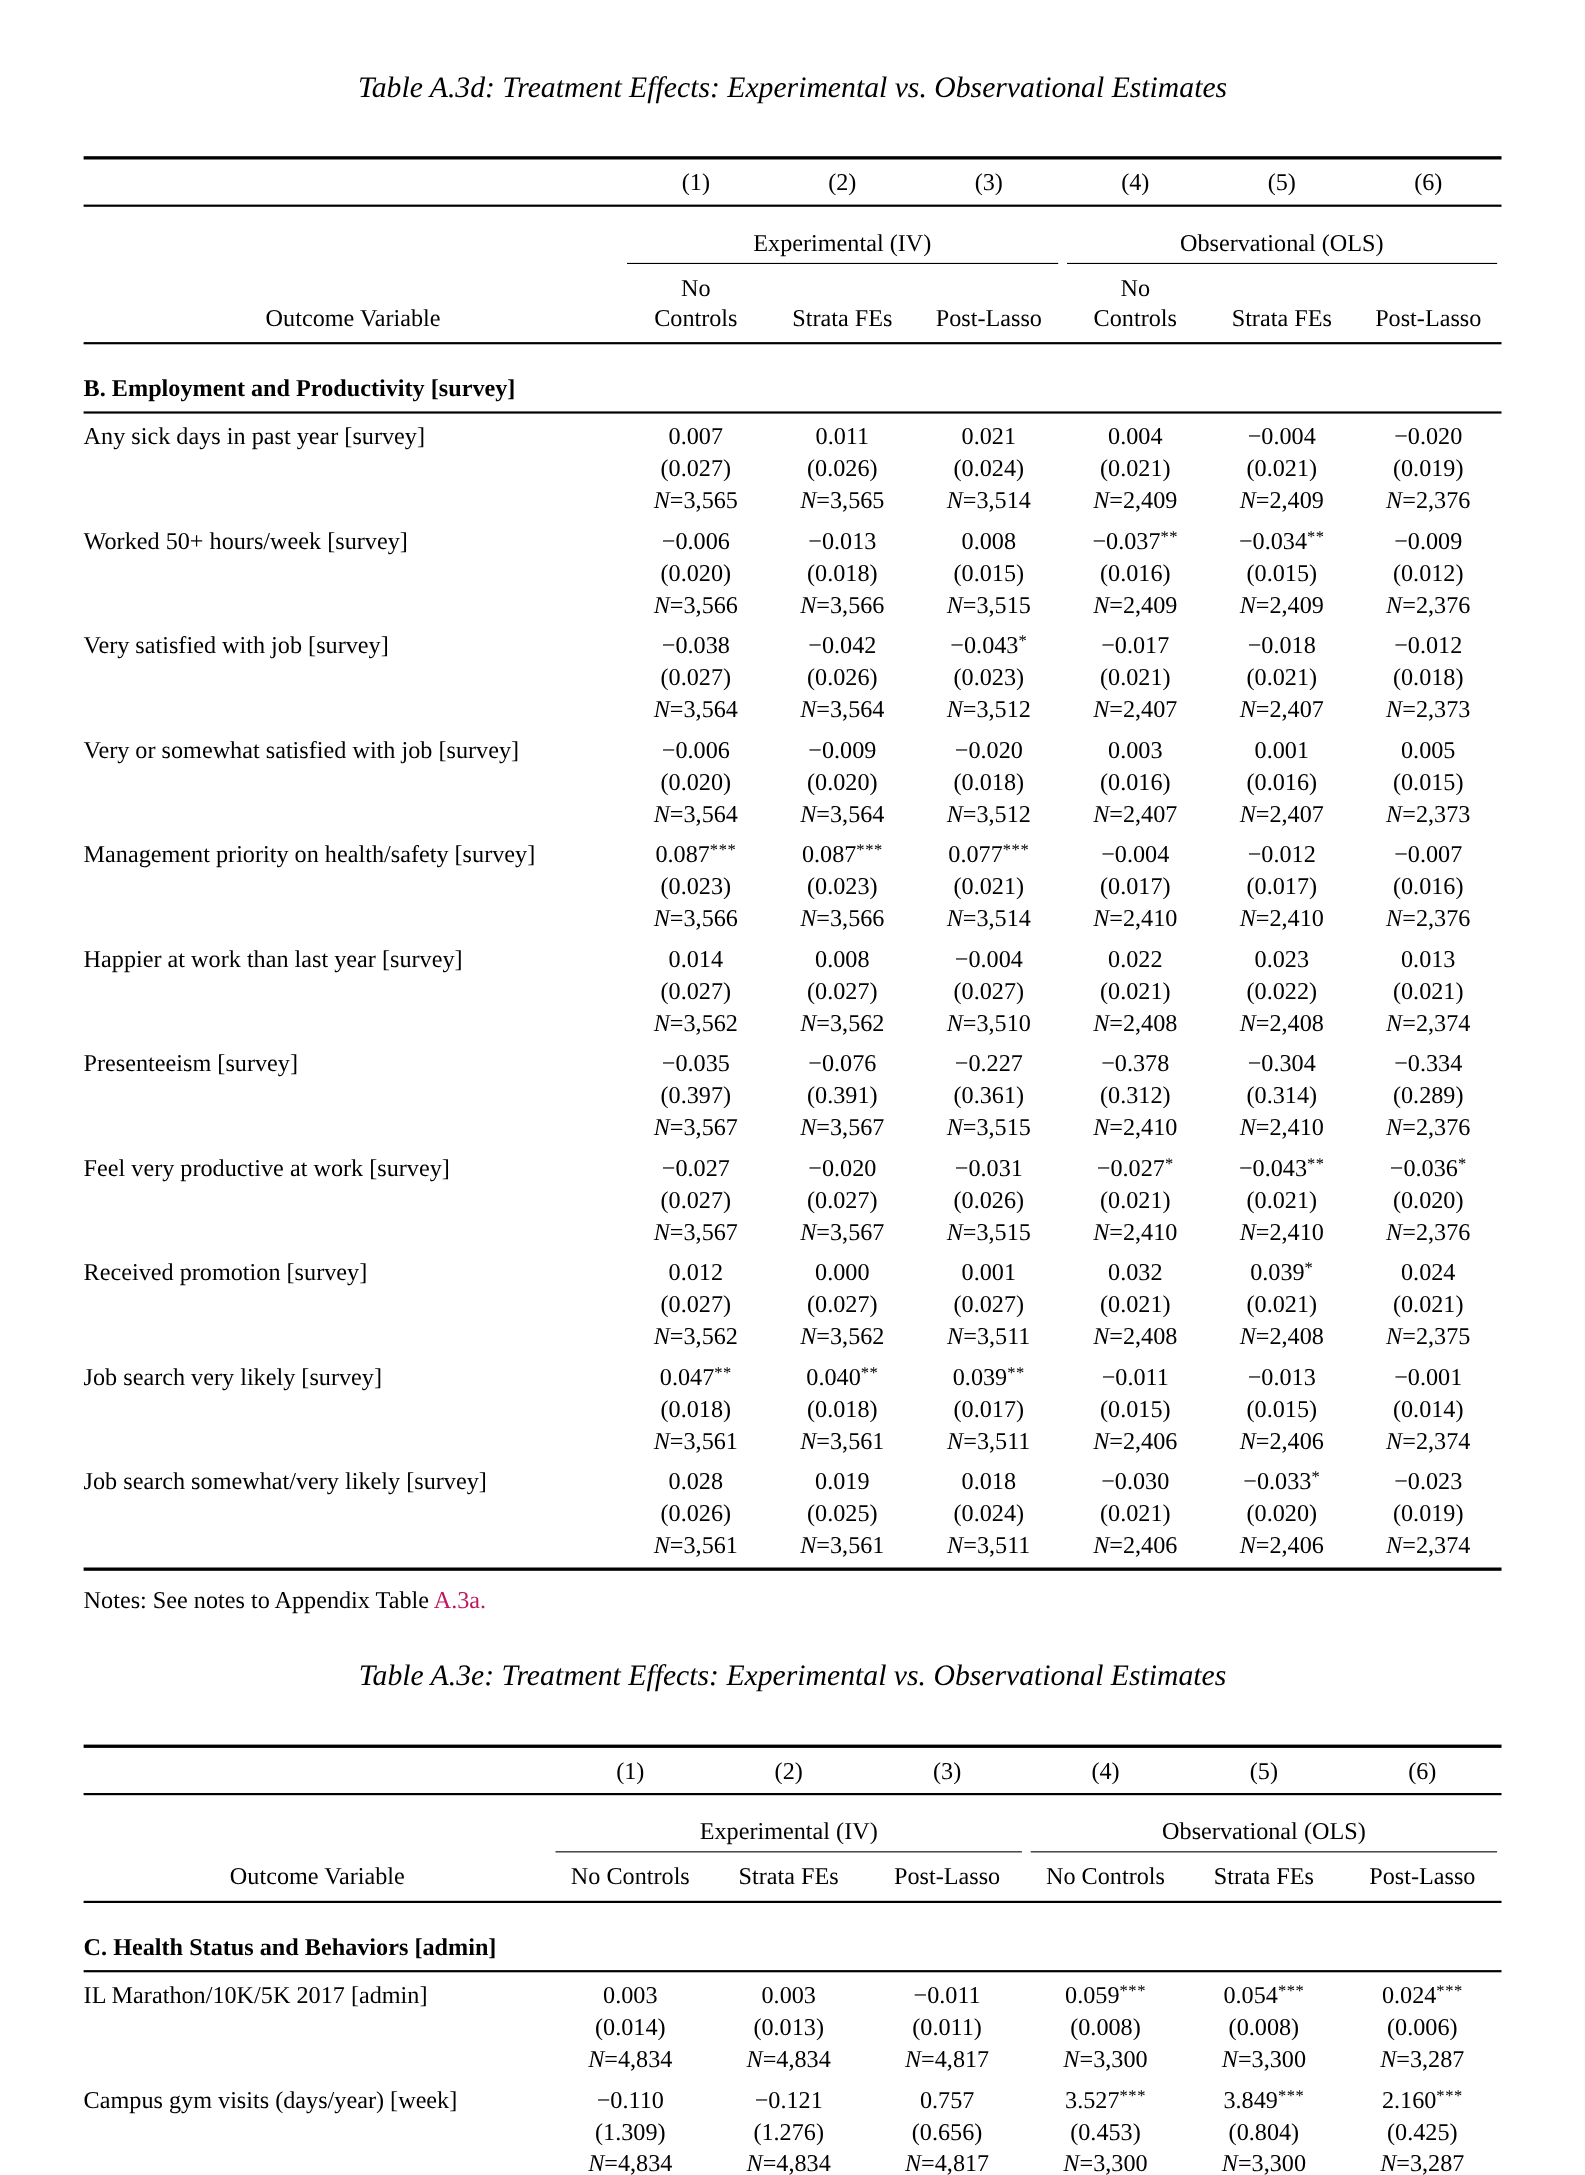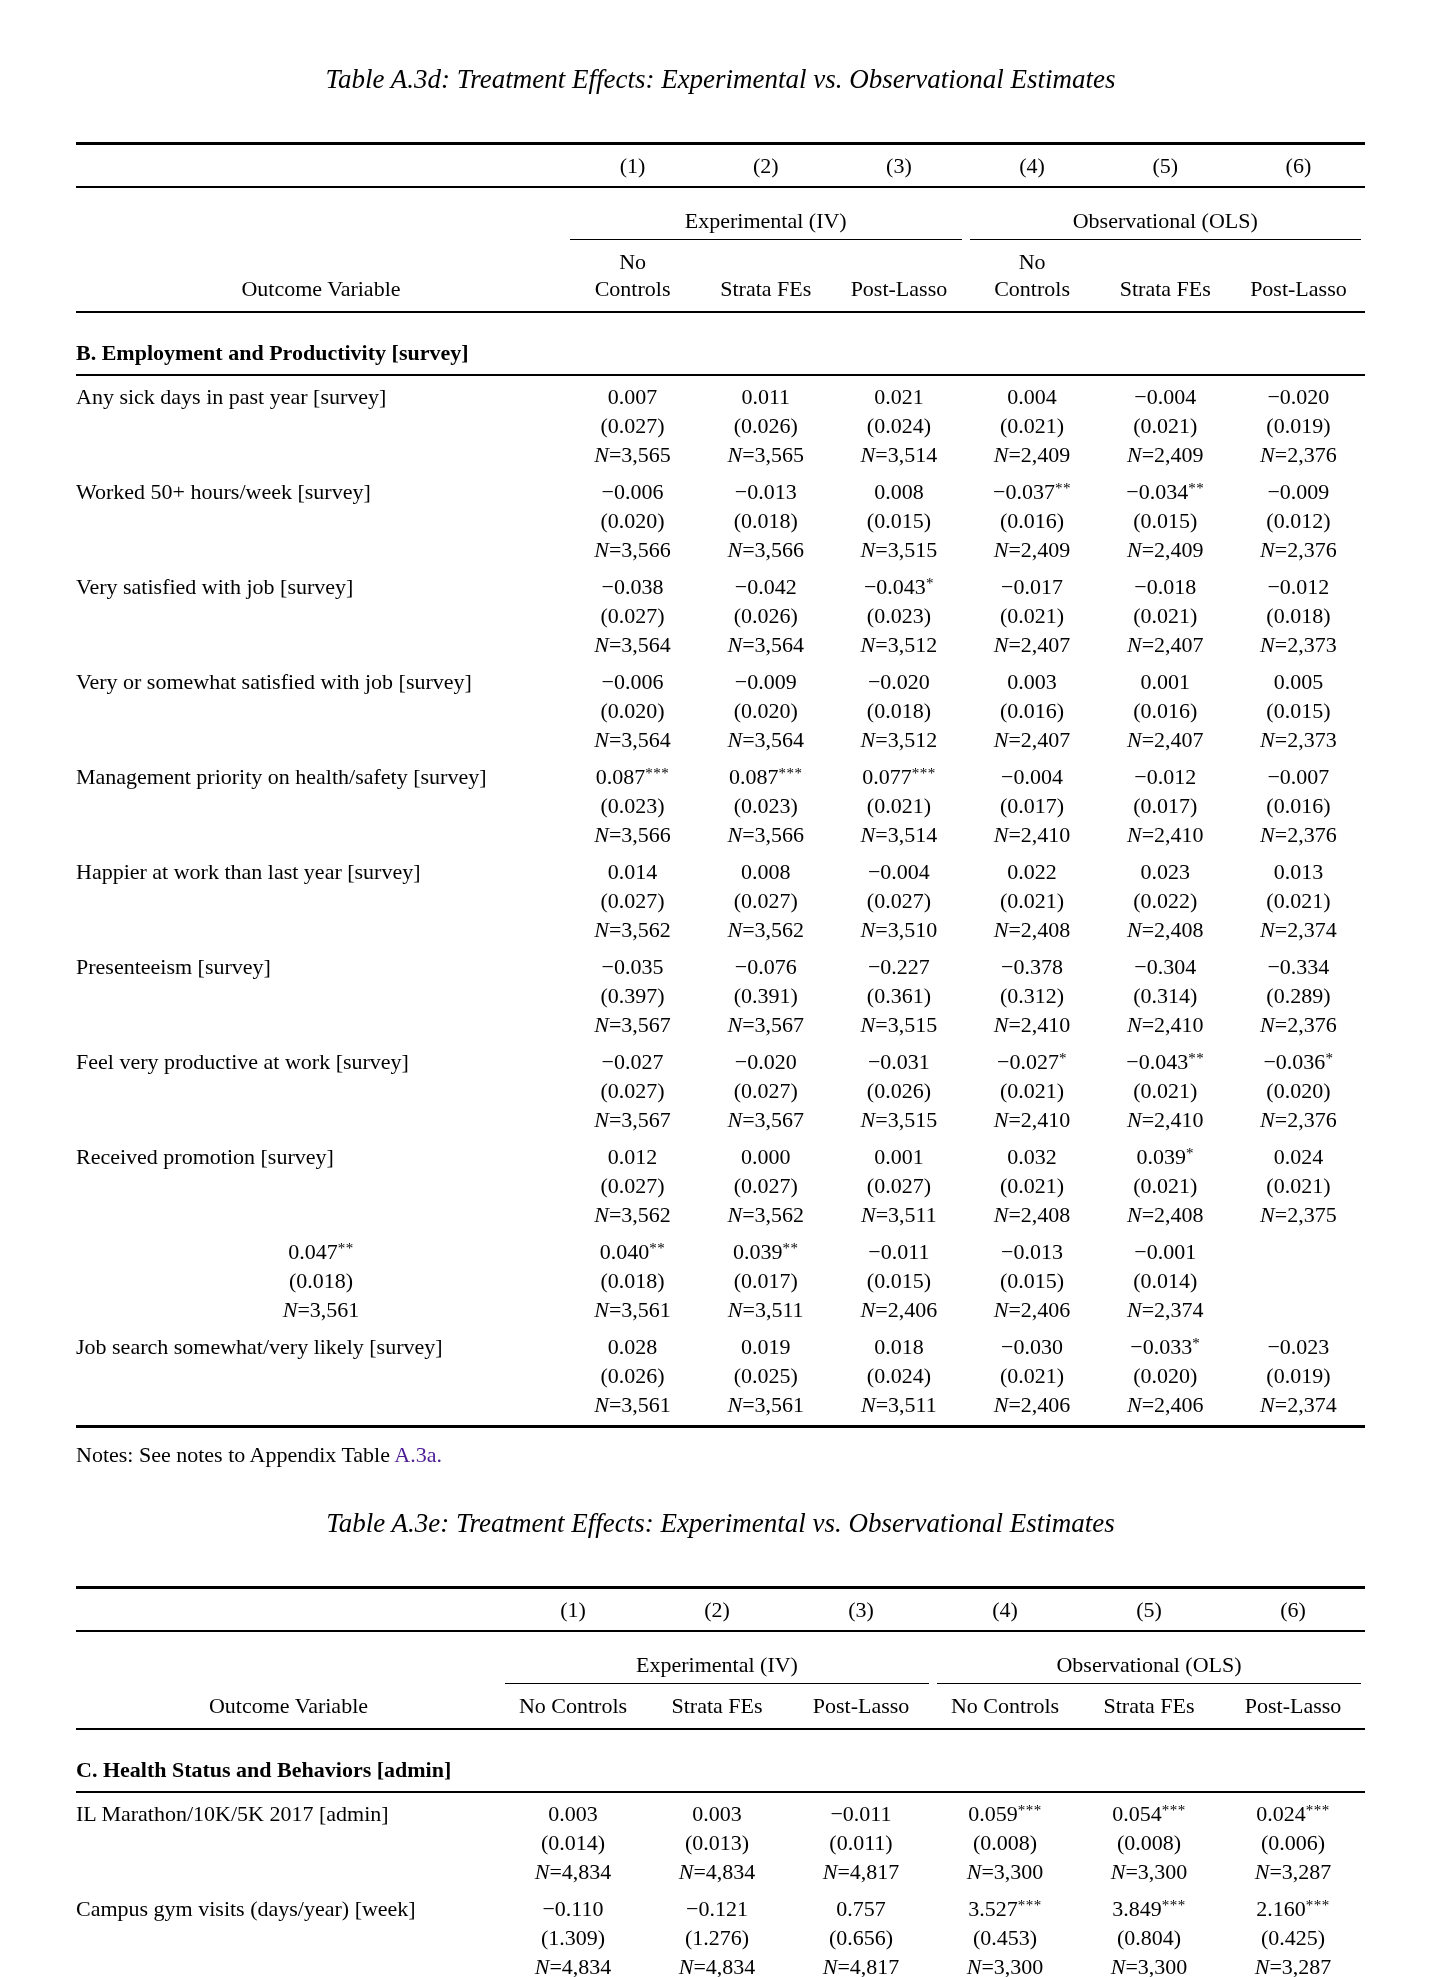--- a/index.html
+++ b/index.html
@@ -46,21 +46,21 @@
 
   .rows-wrap { padding: 2px 0; }
   .row-block { padding: 4px 0; align-items: start; }
   .row-label, .cl { line-height: 29px; }
   .cl { text-align: center; }
 
   .nvar { font-style: italic; }
   .stars { font-size: 15px; line-height: 0; vertical-align: 0.42em; letter-spacing: 0.5px; }
 
   .notes { margin: 13px 0 0; line-height: 27px; }
-  .link { color: #4c1d95; text-decoration: none; cursor: pointer; }
+  .link { color: #be185d; text-decoration: none; cursor: pointer; }
 </style>
 </head>
 <body>
 
 <div class="page">
 
   <section>
     <h2 class="tbl-title">Table A.3d: Treatment Effects: Experimental vs. Observational Estimates</h2>
     <div class="tbl t0">
       <div class="rule toprule"></div>
@@ -397,20 +397,21 @@
               <div class="cl se">(0.021)</div>
               <div class="cl nsize"><span class="nvar">N</span><span>=2,408</span></div>
             </div>
             <div class="cell est-cell">
               <div class="cl est"><span>0.024</span></div>
               <div class="cl se">(0.021)</div>
               <div class="cl nsize"><span class="nvar">N</span><span>=2,375</span></div>
             </div>
           </div>
           <div class="grid row-block">
+            <div class="row-label">Job search very likely [survey]</div>
             <div class="cell est-cell">
               <div class="cl est"><span>0.047</span><sup class="stars">**</sup></div>
               <div class="cl se">(0.018)</div>
               <div class="cl nsize"><span class="nvar">N</span><span>=3,561</span></div>
             </div>
             <div class="cell est-cell">
               <div class="cl est"><span>0.040</span><sup class="stars">**</sup></div>
               <div class="cl se">(0.018)</div>
               <div class="cl nsize"><span class="nvar">N</span><span>=3,561</span></div>
             </div>

